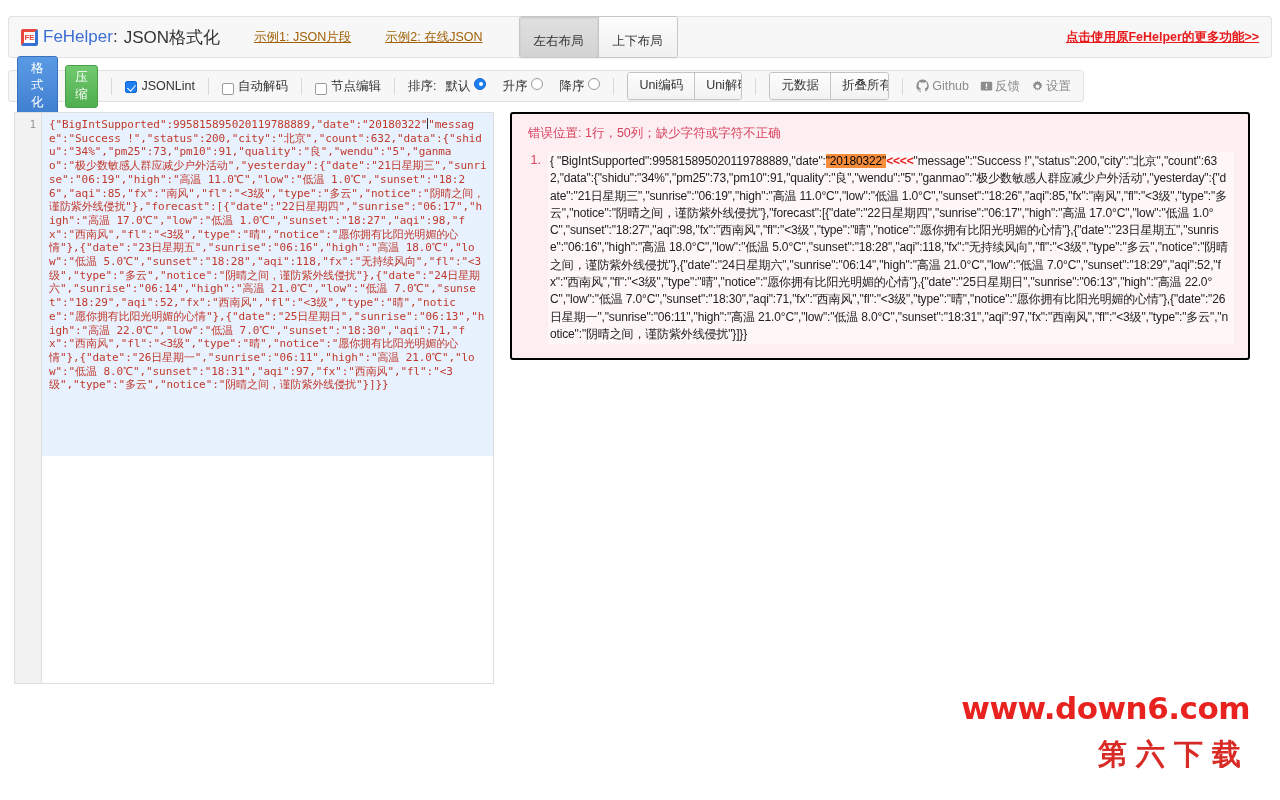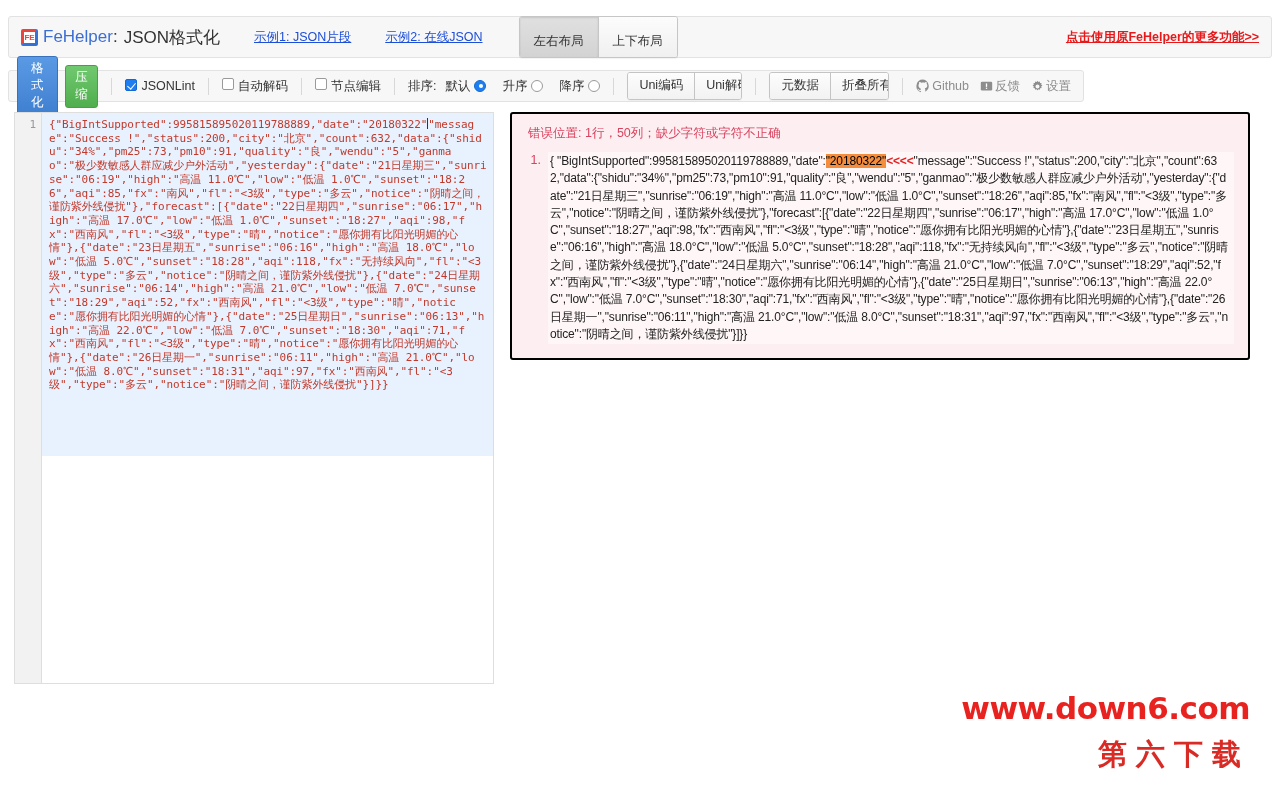--- a/index.html
+++ b/index.html
@@ -43,21 +43,21 @@
     text-align: center;
     font-family: "Liberation Sans", sans-serif;
   }
   .brand-name {
     color: #3b6fd4; font-size: 17px; letter-spacing: 0px;
   }
   .brand-colon { color: #333; font-size: 17px; }
   .brand-title { color: #333; font-size: 17px; margin-left: 6px; }
 
   .hdr-link {
-    color: #1d4ed8; font-size: 12.5px;
+    color: #a16207; font-size: 12.5px;
     text-decoration: underline;
     margin-left: 34px;
     white-space: nowrap;
     cursor: pointer;
   }
   .layout-group {
     margin-left: 36px;
     display: flex;
     border: 1px solid #c6c6c6;
     border-radius: 3px;
@@ -115,21 +115,21 @@
     font-size: 12.5px;
     cursor: pointer;
   }
   .sep {
     width: 1px; height: 17px;
     background: #d8d8d8;
     margin: 0 13px;
     flex: 0 0 auto;
   }
   .chk-item {
-    display: flex; align-items: flex-start;
+    display: flex; align-items: flex-end;
     cursor: pointer;
     white-space: nowrap;
   }
   .cbox {
     width: 12px; height: 12px;
     border: 1px solid #9a9a9a;
     background: #fff;
     border-radius: 2px;
     margin-right: 4px;
     flex: 0 0 auto;
@@ -142,21 +142,21 @@
     content: "";
     position: absolute;
     left: 3px; top: 1px;
     width: 4px; height: 7px;
     border: solid #fff;
     border-width: 0 1.6px 1.6px 0;
     transform: rotate(40deg);
   }
   .sort-label { margin-right: 9px; white-space: nowrap; }
   .radio-item {
-    display: flex; align-items: center;
+    display: flex; align-items: flex-start;
     margin-right: 16px;
     cursor: pointer;
     white-space: nowrap;
   }
   .radio-item:last-of-type { margin-right: 0; }
   .rbox {
     width: 12px; height: 12px;
     border: 1px solid #9a9a9a;
     background: #fff;
     border-radius: 50%;

